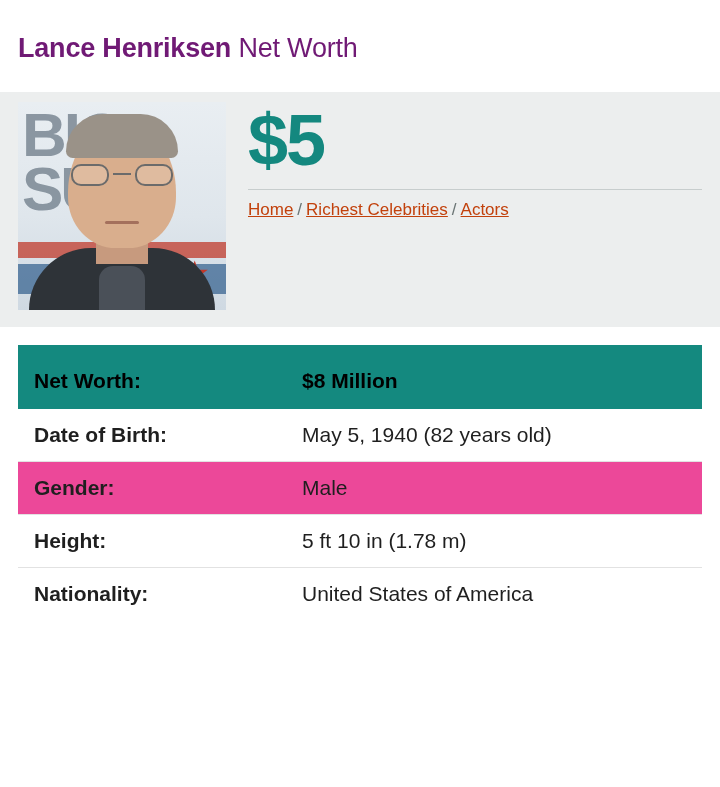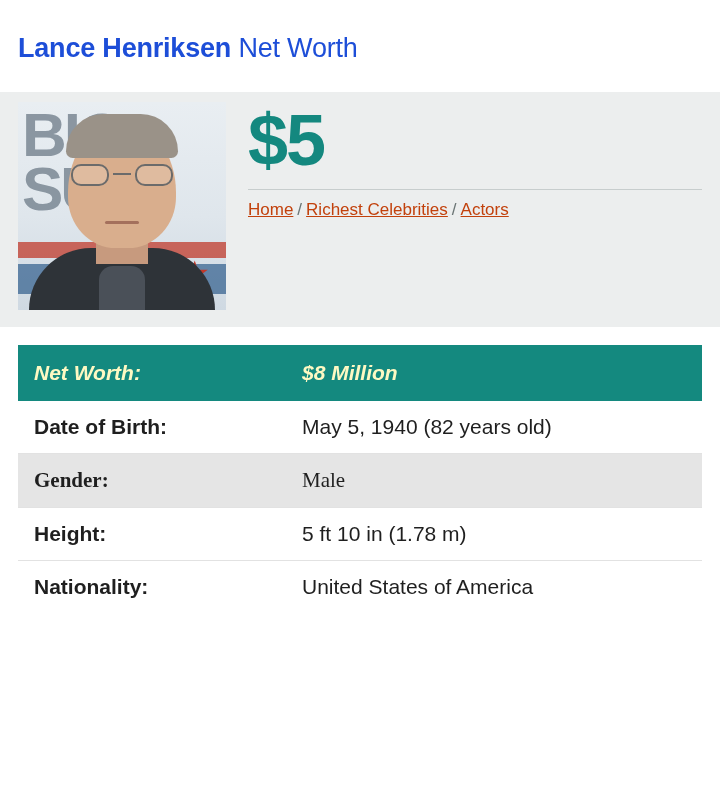--- a/index.html
+++ b/index.html
@@ -18,21 +18,21 @@
     position: relative;
     overflow: hidden;
     background: #ffffff;
   }
 
   
   .title {
     padding: 16px 18px 10px 18px;
     font-size: 27px;
     line-height: 1.1;
-    color: #1d4ed8;
+    color: #701a75;
     letter-spacing: -0.2px;
     white-space: nowrap;
   }
   .title .name {
     font-weight: 700;
   }
   .title .suffix {
     font-weight: 400;
   }
 
@@ -237,29 +237,28 @@
     color: #1f1f1f;
     vertical-align: middle;
     border-bottom: 1px solid #e2e2e2;
   }
   .table td.label {
     width: 268px;
     font-weight: 700;
   }
   .table tr.head td {
     background: #14897f;
-    color: #fef9c3;
+    color: #000000;
     font-weight: 700;
     border-bottom: none;
-    padding-top: 16px;
+    padding-top: 24px;
     padding-bottom: 16px;
-    font-style: italic;
   }
   .table tr.head td.value { font-weight: 700; }
-  .table tr.alt td { background: #e5e5e5; font-family: Liberation Serif, serif; }
+  .table tr.alt td { background: #ec4899; }
   .table tr.last td { border-bottom: none; }
 </style>
 </head>
 <body>
 
 <div class="page">
 
   <h1 class="title">
     <span class="name">Lance Henriksen</span><span class="suffix"> Net Worth</span>
   </h1>

